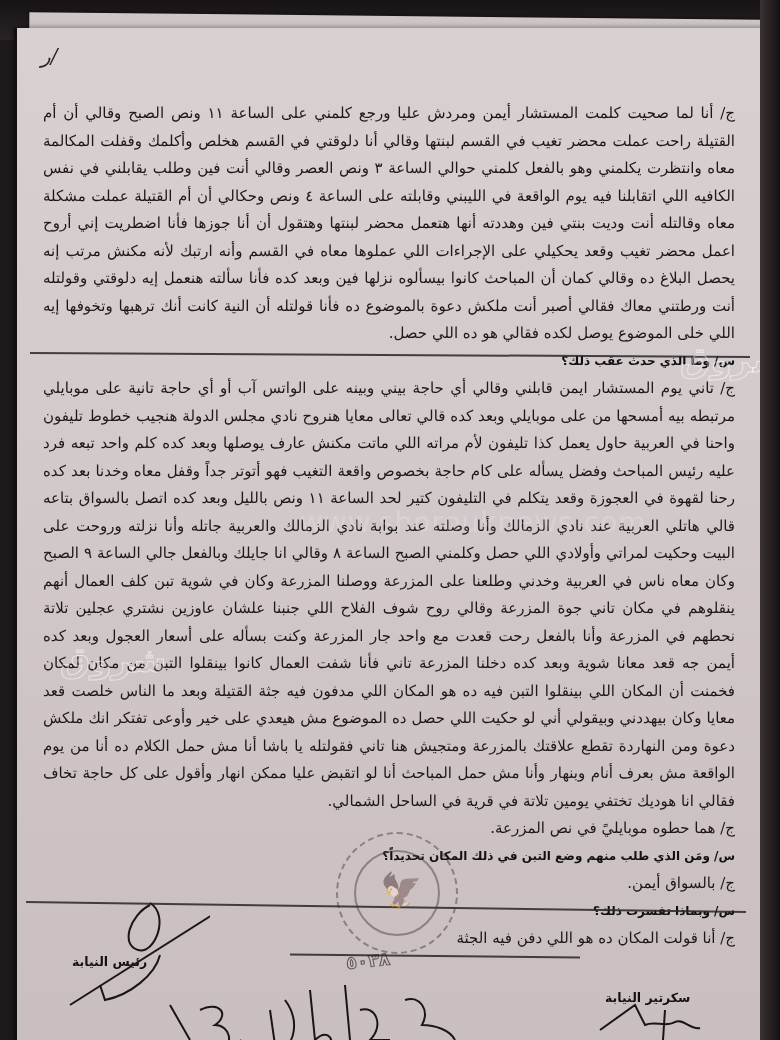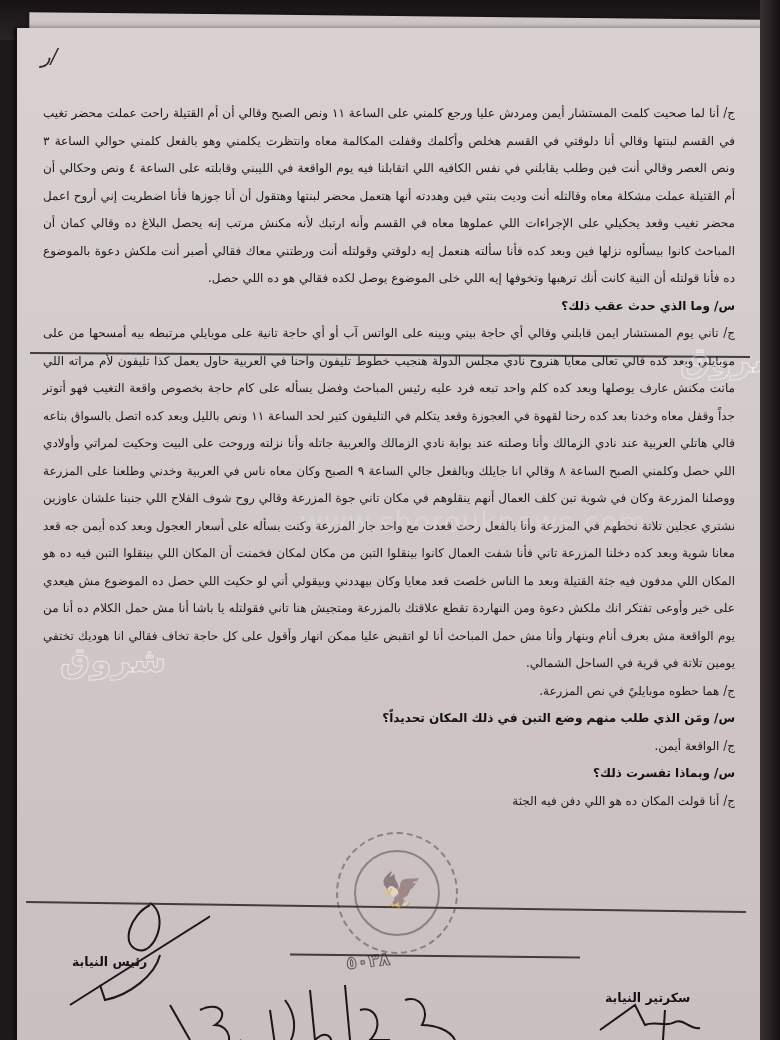--- a/index.html
+++ b/index.html
@@ -32,21 +32,21 @@
     .page-mark {
       position: absolute; left: 24px; top: 16px;
       font-size: 20px; color: #2a2324; font-style: italic;
     }
     .text-block {
       position: absolute; right: 30px; left: 26px; top: 72px;
       direction: rtl; text-align: justify;
       color: #1d1819;
     }
     .para {
-      font-size: 12px; line-height: 27.5px; margin: 0;
+      font-size: 15px; line-height: 27.5px; margin: 0;
       text-align-last: right;
     }
     .question {
       font-family: "DejaVu Sans", sans-serif;
       font-weight: bold; font-size: 12px; line-height: 27.5px;
       margin: 0; color: #111;
     }
     .strike-line {
       position: absolute; height: 2px; background: #2a2526;
       opacity: 0.85;
@@ -93,21 +93,21 @@
 
 <div class="page">
   <div class="page-mark">ر/</div>
 
   <div class="text-block">
     <p class="para">ج/ أنا لما صحيت كلمت المستشار أيمن ومردش عليا ورجع كلمني على الساعة ١١ ونص الصبح وقالي أن أم القتيلة راحت عملت محضر تغيب في القسم لبنتها وقالي أنا دلوقتي في القسم هخلص وأكلمك وقفلت المكالمة معاه وانتظرت يكلمني وهو بالفعل كلمني حوالي الساعة ٣ ونص العصر وقالي أنت فين وطلب يقابلني في نفس الكافيه اللي اتقابلنا فيه يوم الواقعة في الليبني وقابلته على الساعة ٤ ونص وحكالي أن أم القتيلة عملت مشكلة معاه وقالتله أنت وديت بنتي فين وهددته أنها هتعمل محضر لبنتها وهتقول أن أنا جوزها فأنا اضطريت إني أروح اعمل محضر تغيب وقعد يحكيلي على الإجراءات اللي عملوها معاه في القسم وأنه ارتبك لأنه مكنش مرتب إنه يحصل البلاغ ده وقالي كمان أن المباحث كانوا بيسألوه نزلها فين وبعد كده فأنا سألته هنعمل إيه دلوقتي وقولتله أنت ورطتني معاك فقالي أصبر أنت ملكش دعوة بالموضوع ده فأنا قولتله أن النية كانت أنك ترهبها وتخوفها إيه اللي خلى الموضوع يوصل لكده فقالي هو ده اللي حصل.</p>
     <p class="question">س/ وما الذي حدث عقب ذلك؟</p>
     <p class="para">ج/ تاني يوم المستشار ايمن قابلني وقالي أي حاجة بيني وبينه على الواتس آب أو أي حاجة تانية على موبايلي مرتبطه بيه أمسحها من على موبايلي وبعد كده قالي تعالى معايا هنروح نادي مجلس الدولة هنجيب خطوط تليفون واحنا في العربية حاول يعمل كذا تليفون لأم مراته اللي ماتت مكنش عارف يوصلها وبعد كده كلم واحد تبعه فرد عليه رئيس المباحث وفضل يسأله على كام حاجة بخصوص واقعة التغيب فهو أتوتر جداً وقفل معاه وخدنا بعد كده رحنا لقهوة في العجوزة وقعد يتكلم في التليفون كتير لحد الساعة ١١ ونص بالليل وبعد كده اتصل بالسواق بتاعه قالي هاتلي العربية عند نادي الزمالك وأنا وصلته عند بوابة نادي الزمالك والعربية جاتله وأنا نزلته وروحت على البيت وحكيت لمراتي وأولادي اللي حصل وكلمني الصبح الساعة ٨ وقالي انا جايلك وبالفعل جالي الساعة ٩ الصبح وكان معاه ناس في العربية وخدني وطلعنا على المزرعة ووصلنا المزرعة وكان في شوية تبن كلف العمال أنهم ينقلوهم في مكان تاني جوة المزرعة وقالي روح شوف الفلاح اللي جنبنا علشان عاوزين نشتري عجلين تلاتة نحطهم في المزرعة وأنا بالفعل رحت قعدت مع واحد جار المزرعة وكنت بسأله على أسعار العجول وبعد كده أيمن جه قعد معانا شوية وبعد كده دخلنا المزرعة تاني فأنا شفت العمال كانوا بينقلوا التبن من مكان لمكان فخمنت أن المكان اللي بينقلوا التبن فيه ده هو المكان اللي مدفون فيه جثة القتيلة وبعد ما الناس خلصت قعد معايا وكان بيهددني وبيقولي أني لو حكيت اللي حصل ده الموضوع مش هيعدي على خير وأوعى تفتكر انك ملكش دعوة ومن النهاردة تقطع علاقتك بالمزرعة ومتجيش هنا تاني فقولتله يا باشا أنا مش حمل الكلام ده أنا من يوم الواقعة مش بعرف أنام وبنهار وأنا مش حمل المباحث أنا لو اتقبض عليا ممكن انهار وأقول على كل حاجة تخاف فقالي انا هوديك تختفي يومين تلاتة في قرية في الساحل الشمالي.</p>
     <p class="para">ج/ هما حطوه موبايليً في نص المزرعة.</p>
     <p class="question">س/ ومَن الذي طلب منهم وضع التبن في ذلك المكان تحديداً؟</p>
-    <p class="para">ج/ الواقعة أيمن.</p>
+    <p class="para">ج/ بالسواق أيمن.</p>
     <p class="question">س/ وبماذا تفسرت ذلك؟</p>
     <p class="para">ج/ أنا قولت المكان ده هو اللي دفن فيه الجثة</p>
   </div>
 </div>
 
 <div class="strike-line" style="left:30px; top:354px; width:720px; transform:rotate(0.3deg);"></div>
 <div class="strike-line" style="left:26px; top:906px; width:720px; transform:rotate(0.8deg);"></div>
 <div class="strike-line" style="left:290px; top:955px; width:290px; transform:rotate(0.6deg);"></div>
 
 <div class="watermark" style="left:680px; top:340px;">شروق</div>

